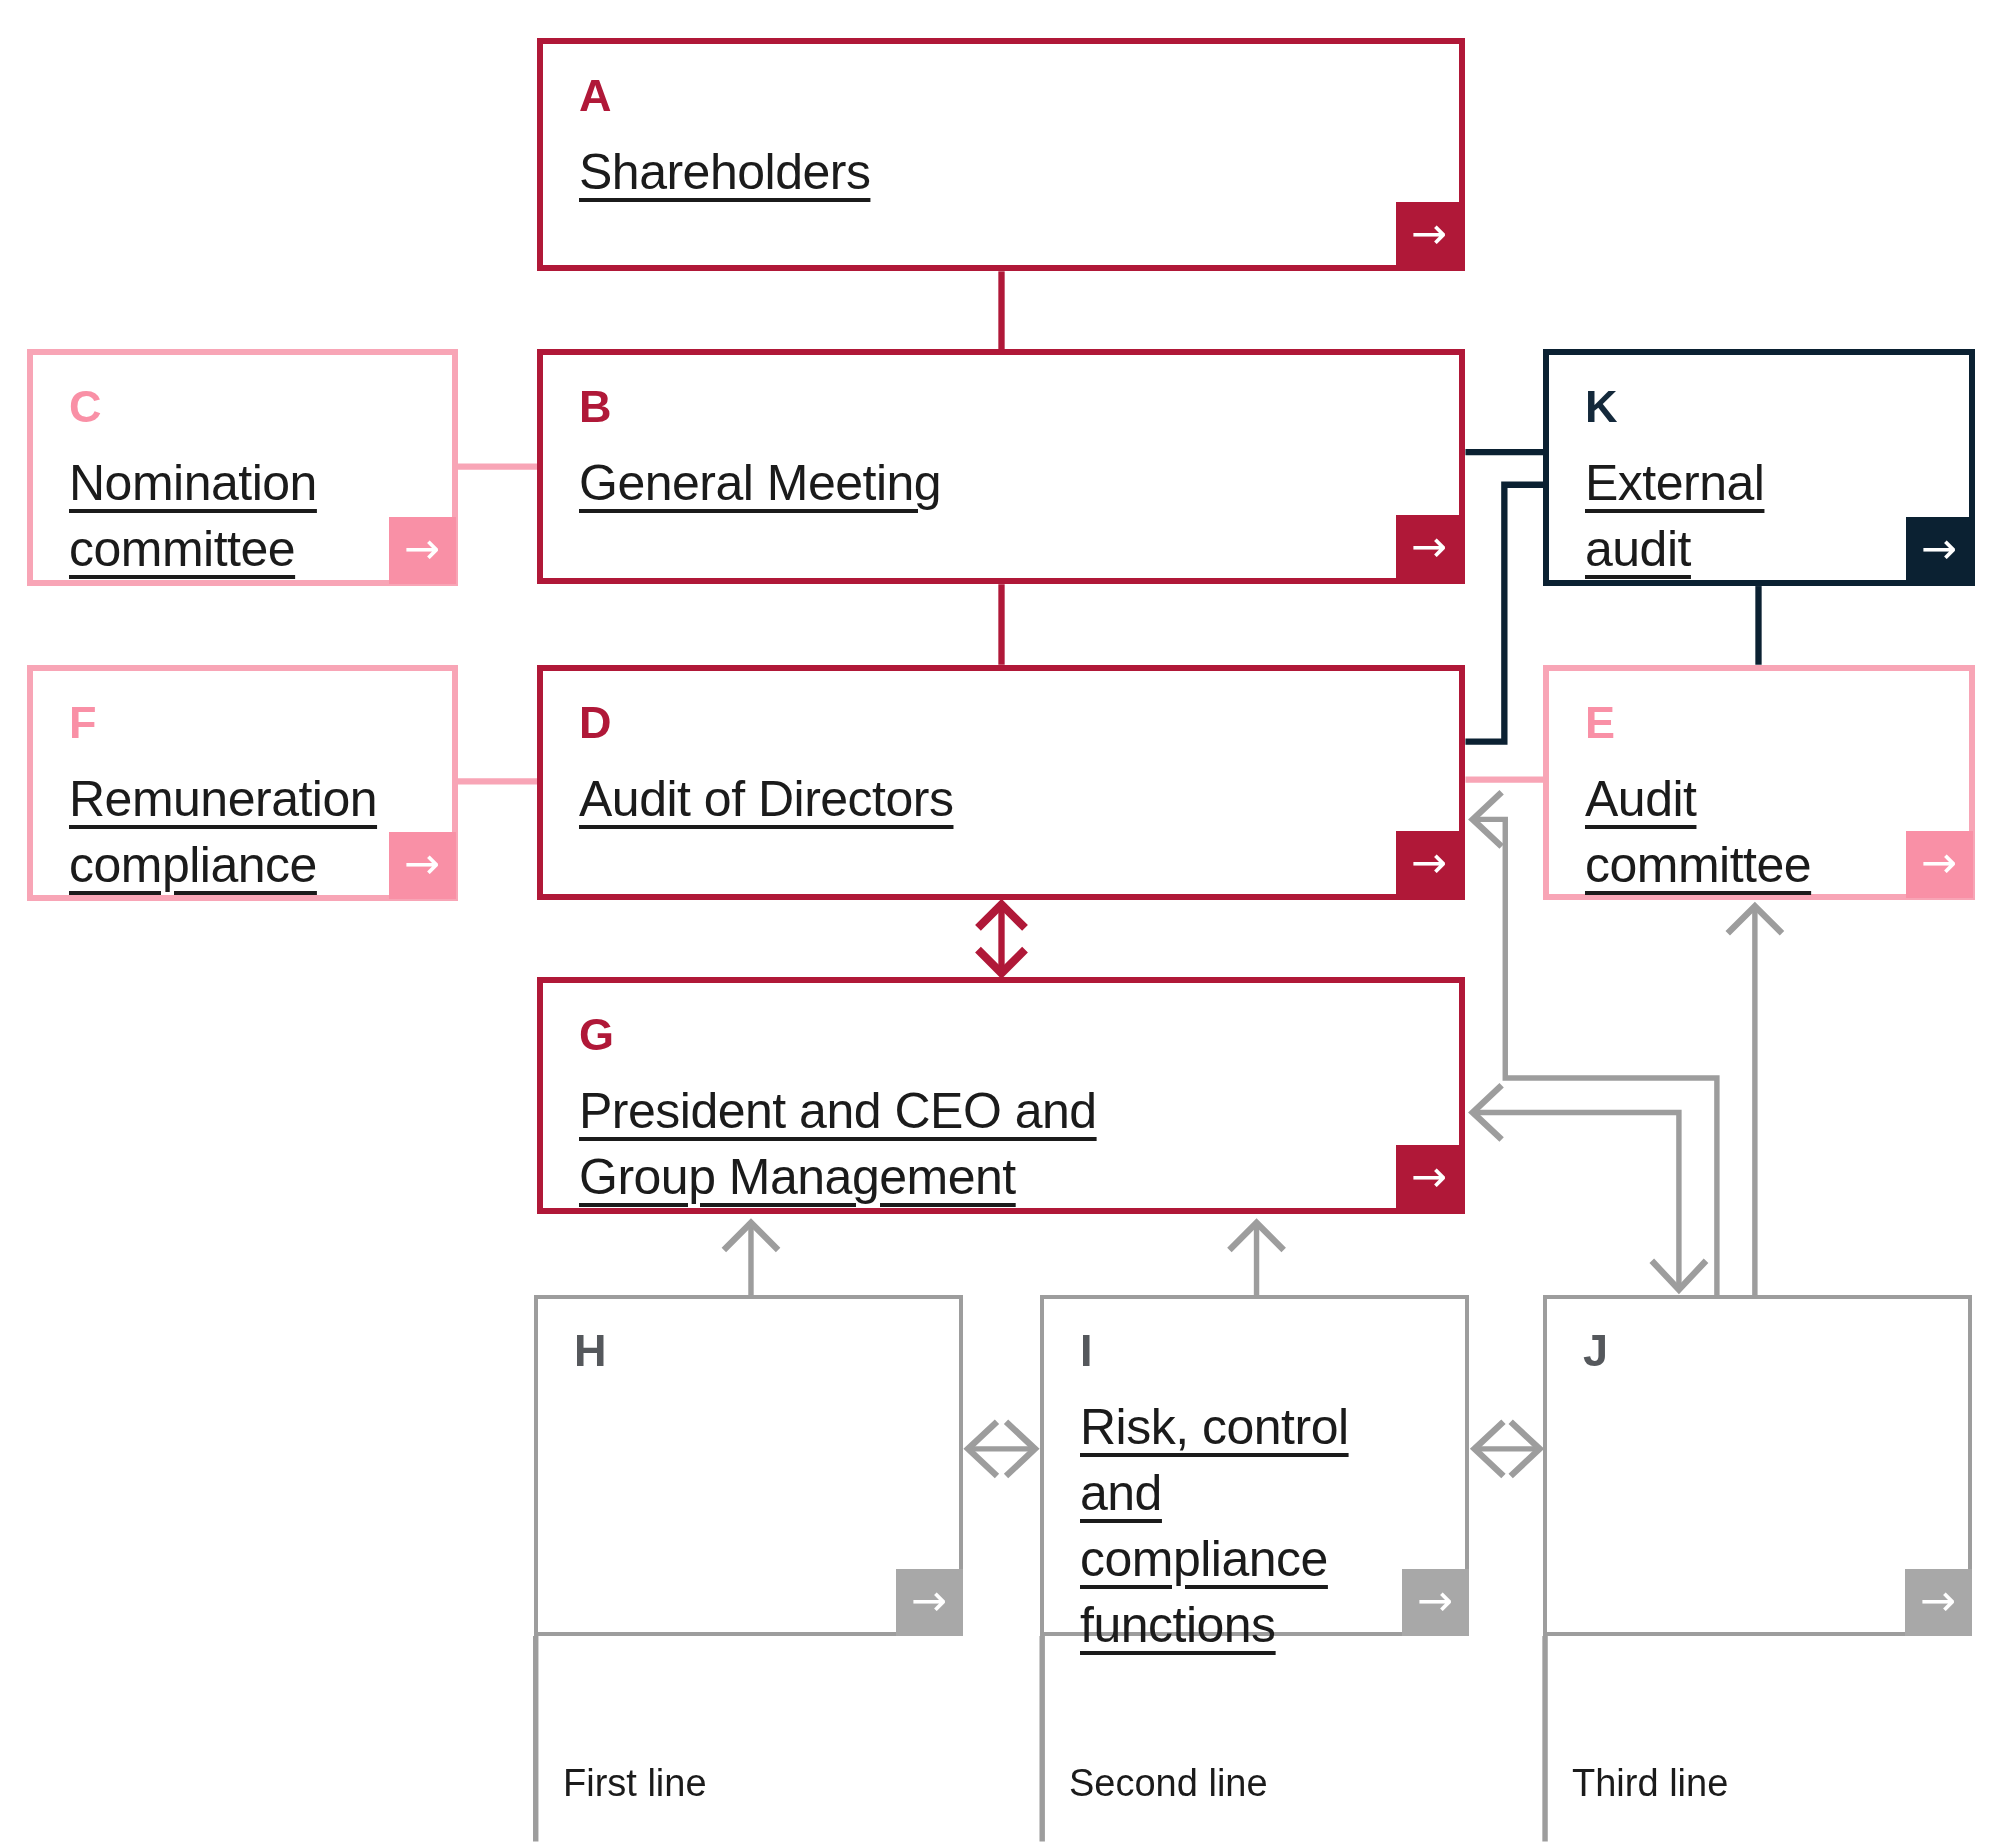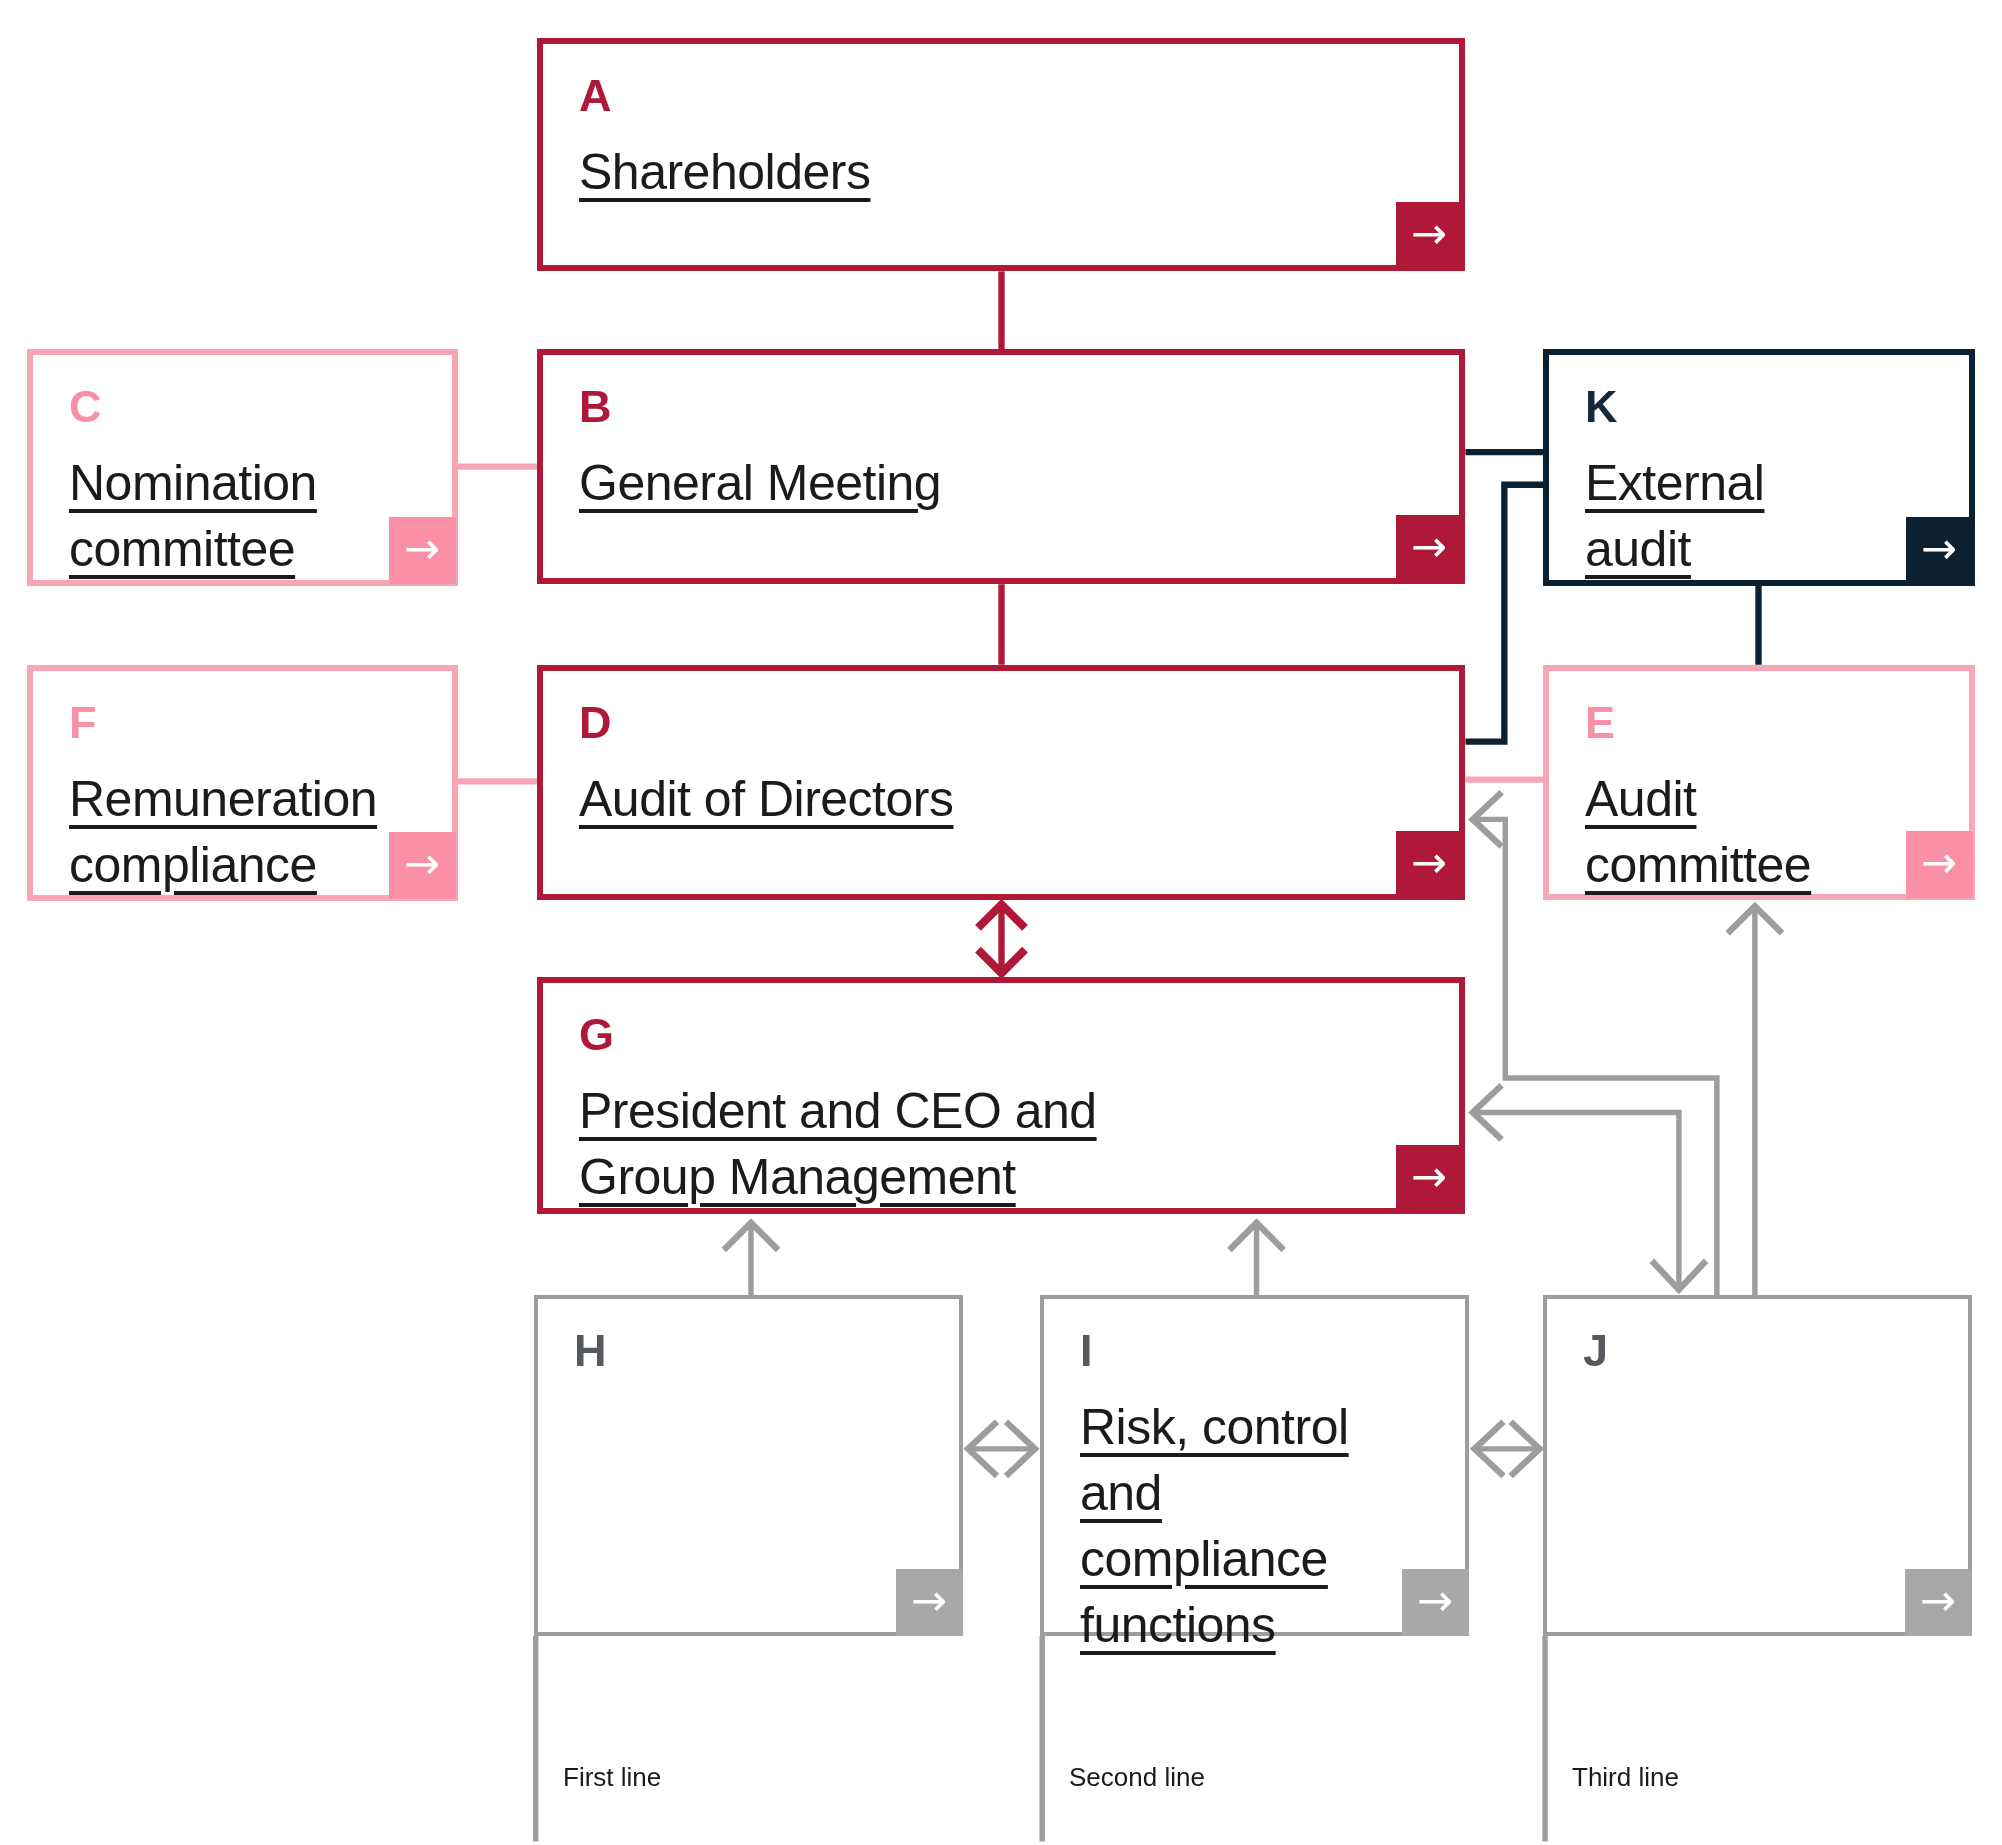--- a/index.html
+++ b/index.html
@@ -61,21 +61,21 @@
   .box.navy .sq{background:var(--navy);}
   .box.gray .sq{background:var(--gray_fill);}
   .sq .glyph{
     color:#ffffff;font-size:43px;line-height:1;
     transform:translateY(-1.8px);
     font-family:"DejaVu Sans", sans-serif;
   }
 
   .lineLabel{
     position:absolute;
-    font-size:26px;color:var(--ink);
+    font-size:38px;color:var(--ink);
     z-index:2;
   }
 </style>
 </head>
 <body>
 
 <div class="canvas">
 
   <svg class="wires" width="2003" height="1845" viewBox="0 0 2214 2040">
 

